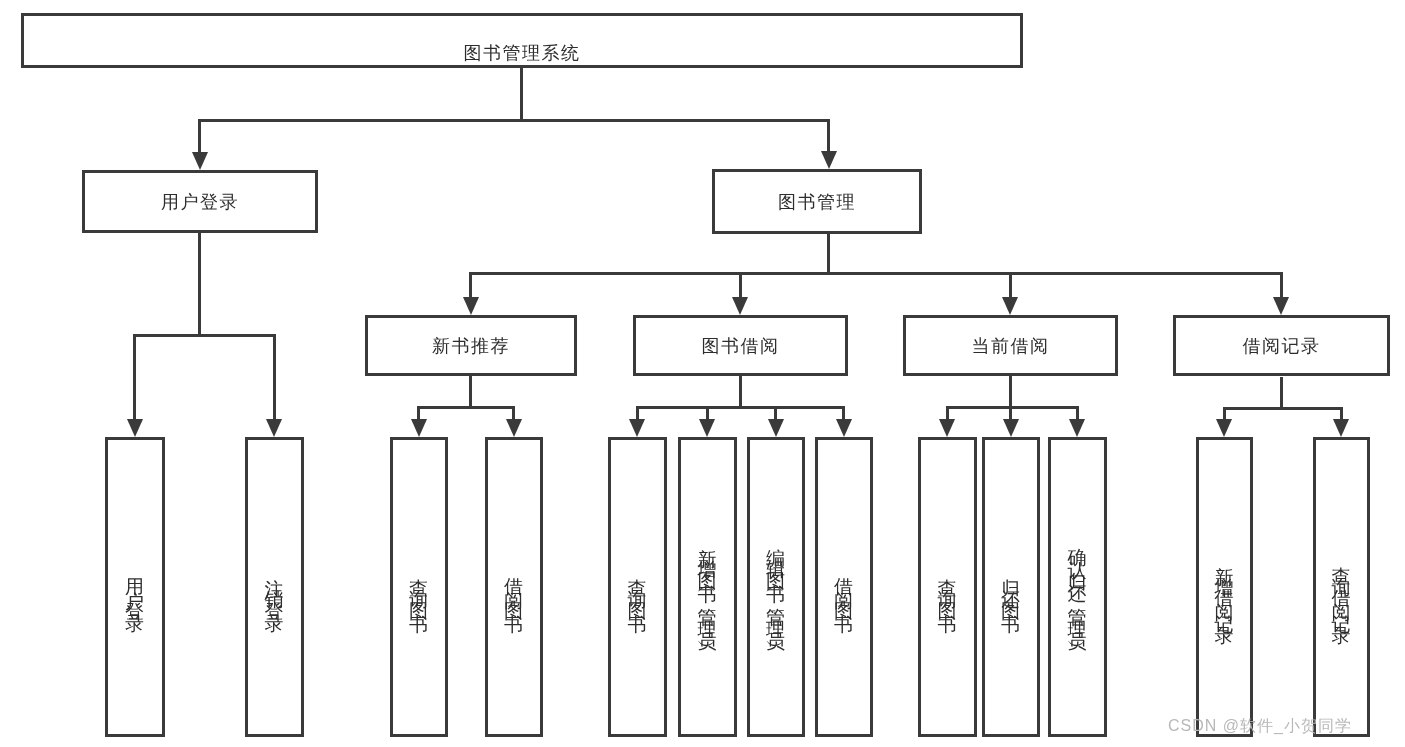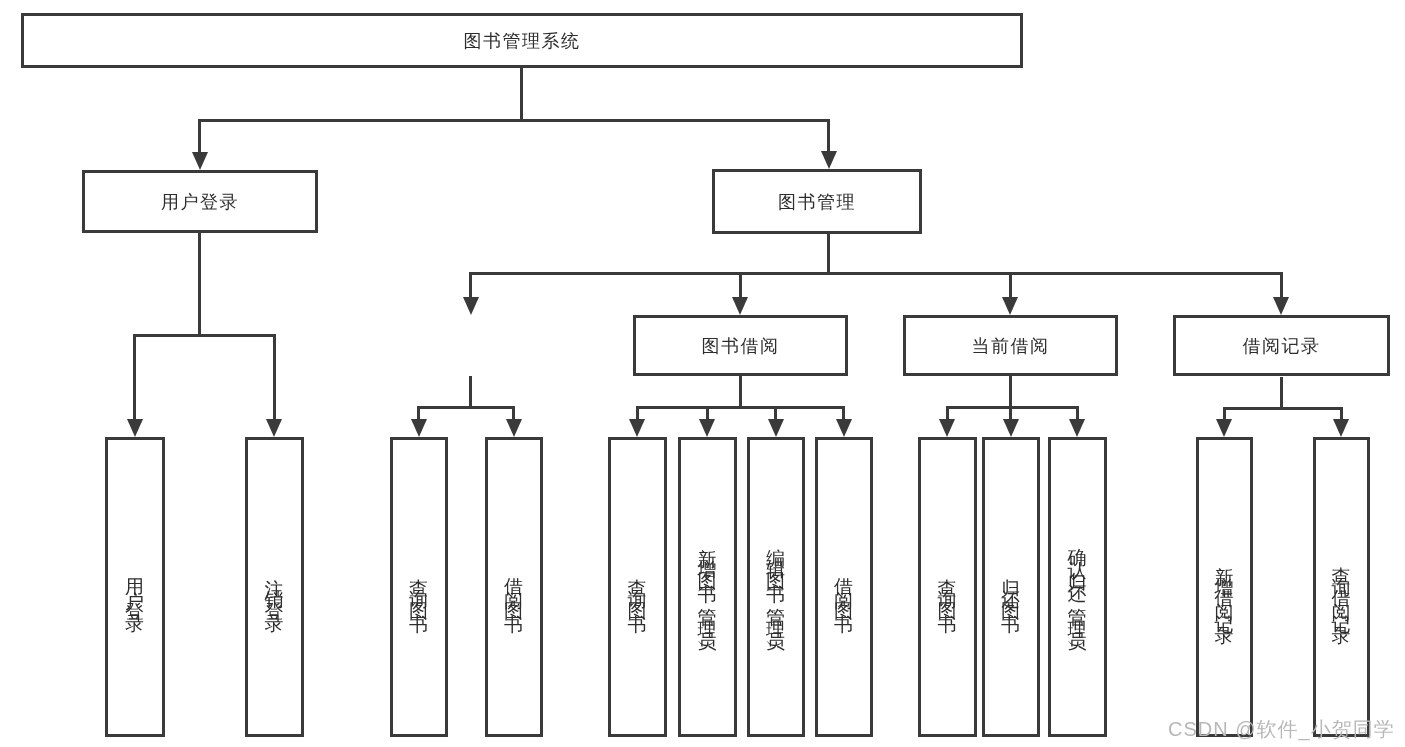--- a/index.html
+++ b/index.html
@@ -24,30 +24,30 @@
     font-size:19px;letter-spacing:12px;line-height:1;color:var(--text);
   }
   .vl{position:absolute;width:3px;background:var(--line);}
   .hl{position:absolute;height:3px;background:var(--line);}
   .ar{
     position:absolute;width:0;height:0;
     border-left:8px solid transparent;border-right:8px solid transparent;
     border-top:18px solid var(--line);
   }
   .watermark{
-    position:absolute;left:1168px;top:716px;font-size:20px;
+    position:absolute;left:1168px;top:716px;font-size:16px;
     color:var(--watermark);white-space:nowrap;z-index:5;letter-spacing:1px;
   }
 </style>
 </head>
 <body>
 
 <div class="canvas">
 
-  <div class="box hbox" style="left:21px;top:13px;width:1002px;height:55px;">
+  <div class="box hbox" style="left:21px;top:13px;width:1002px;height:55px;align-items:flex-end;">
     <span>图书管理系统</span>
   </div>
 
   <div class="vl" style="left:520px;top:68px;height:54px;"></div>
   <div class="hl" style="left:198px;top:119px;width:632px;"></div>
   <div class="vl" style="left:198px;top:119px;height:36px;"></div>
   <div class="ar" style="left:192px;top:152px;"></div>
   <div class="vl" style="left:827px;top:119px;height:36px;"></div>
   <div class="ar" style="left:821px;top:151px;"></div>
 
@@ -69,20 +69,23 @@
   <div class="hl" style="left:469px;top:272px;width:813px;"></div>
   <div class="vl" style="left:469px;top:272px;height:28px;"></div>
   <div class="ar" style="left:463px;top:297px;"></div>
   <div class="vl" style="left:739px;top:272px;height:28px;"></div>
   <div class="ar" style="left:732px;top:297px;"></div>
   <div class="vl" style="left:1009px;top:272px;height:28px;"></div>
   <div class="ar" style="left:1002px;top:297px;"></div>
   <div class="vl" style="left:1280px;top:272px;height:28px;"></div>
   <div class="ar" style="left:1273px;top:297px;"></div>
 
+  <div class="box hbox" style="left:365px;top:315px;width:212px;height:61px;">
+    <span>新书推荐</span>
+  </div>
   <div class="box hbox" style="left:903px;top:315px;width:215px;height:61px;">
     <span>当前借阅</span>
   </div>
   <div class="box hbox" style="left:633px;top:315px;width:215px;height:61px;">
     <span>图书借阅</span>
   </div>
   <div class="box hbox" style="left:1173px;top:315px;width:217px;height:61px;font-family:Liberation Serif, serif;">
     <span>借阅记录</span>
   </div>
 

